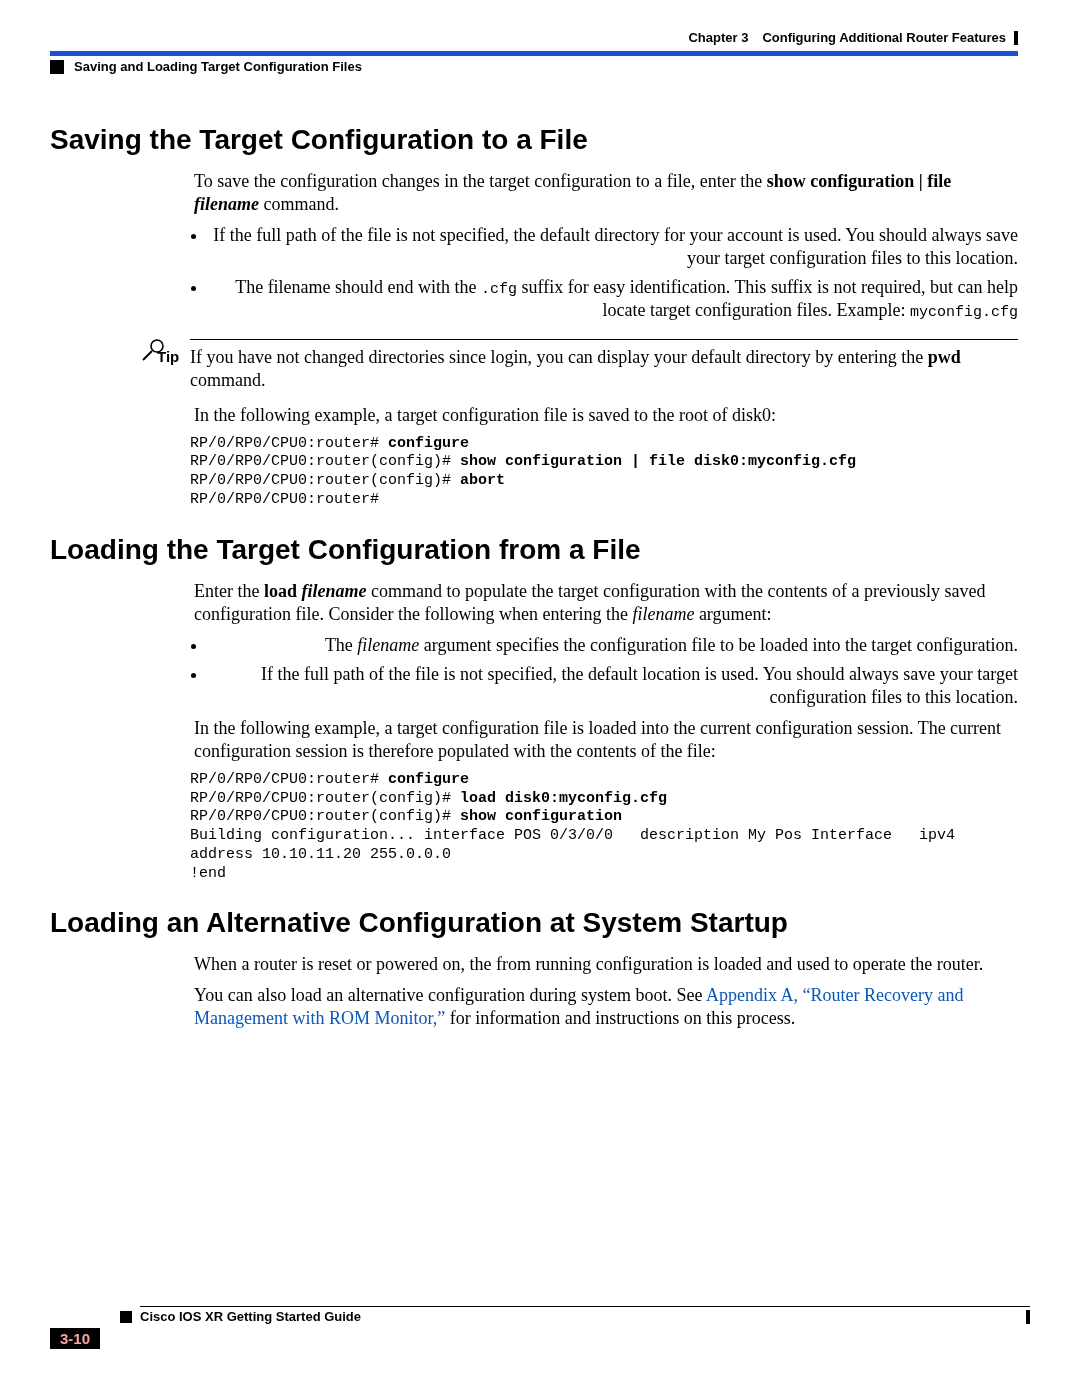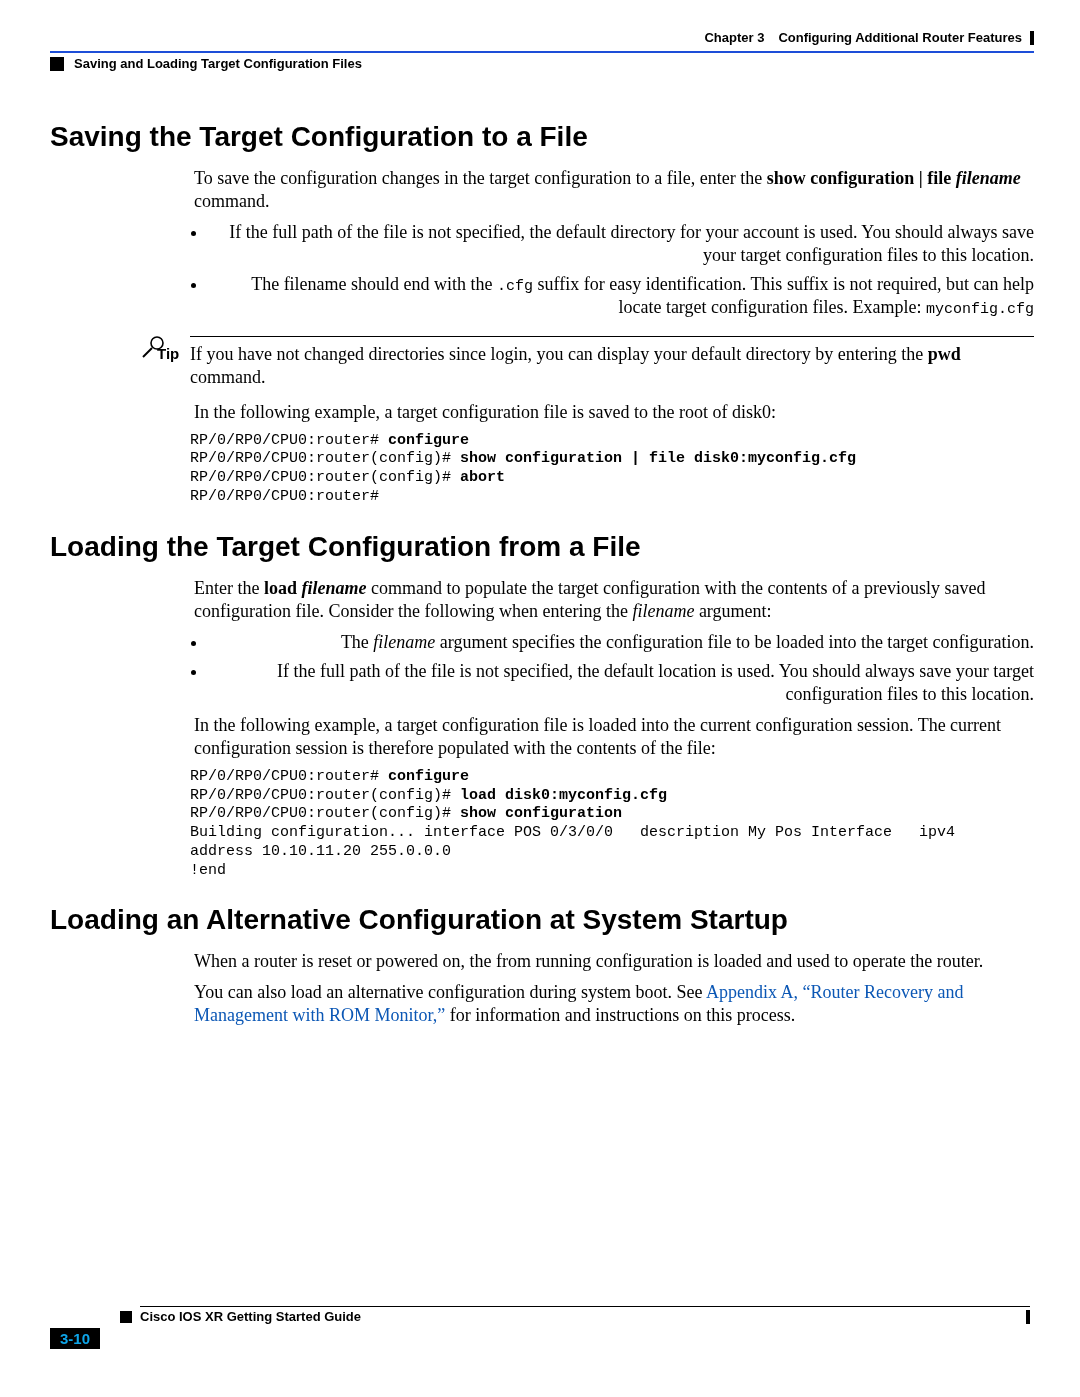--- a/index.html
+++ b/index.html
@@ -5,21 +5,21 @@
   body {
     margin: 0;
     padding: 0;
     background: #fff;
     font-family: "Times New Roman", Times, serif;
     font-size: 18px;
     color: #000;
     width: 1080px;
   }
   .page {
-    padding: 30px 46px 40px 50px;
+    padding: 30px 62px 40px 50px;
     box-sizing: border-box;
     position: relative;
     min-height: 1397px;
   }
   .hdr {
     display: flex;
     justify-content: flex-end;
     align-items: center;
     font-family: Arial, Helvetica, sans-serif;
     font-weight: bold;
@@ -27,21 +27,21 @@
     margin-bottom: 6px;
   }
   .hdr .chap-num { margin-right: 14px; }
   .hdr .chap-title { margin-right: 8px; }
   .hdr .tick {
     width: 4px; height: 14px; background: #000; display: inline-block;
   }
   .subhdr {
     display: flex;
     align-items: center;
-    border-top: 2px solid #1d4ed8;
+    border-top: 5px solid #1d4ed8;
     padding-top: 3px;
     font-family: Arial, Helvetica, sans-serif;
     font-weight: bold;
     font-size: 13px;
     margin-bottom: 50px;
   }
   .subhdr .square {
     width: 14px; height: 14px; background: #000; display: inline-block;
     margin-right: 10px;
   }
@@ -113,21 +113,21 @@
     font-size: 13px;
     justify-content: space-between;
   }
   .footer-left { display: flex; align-items: center; }
   .footer-sq {
     width: 12px; height: 12px; background: #000; display: inline-block;
     margin: 0 8px 0 70px;
   }
   .page-badge {
     background: #000;
-    color: #0ea5e9;
+    color: #fca5a5;
     padding: 2px 10px;
     font-family: Arial, Helvetica, sans-serif;
     font-weight: bold;
     font-size: 15px;
   }
   .footer-tick {
     width: 4px; height: 14px; background: #000; display: inline-block;
   }
   .footer-line2 {
     display: flex; align-items: center; margin-top: 4px;

